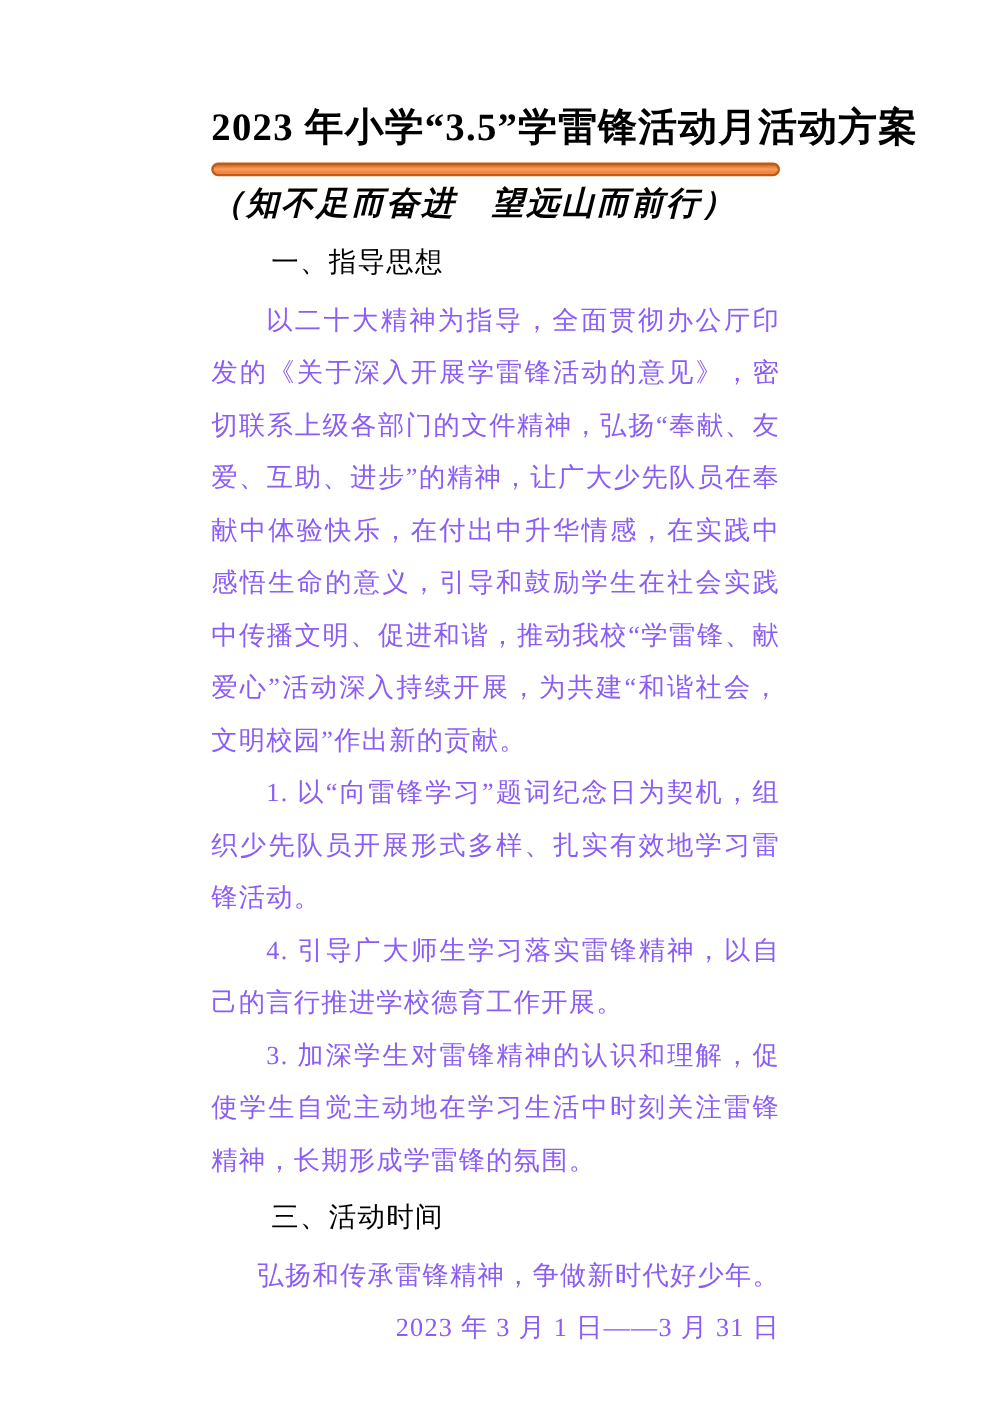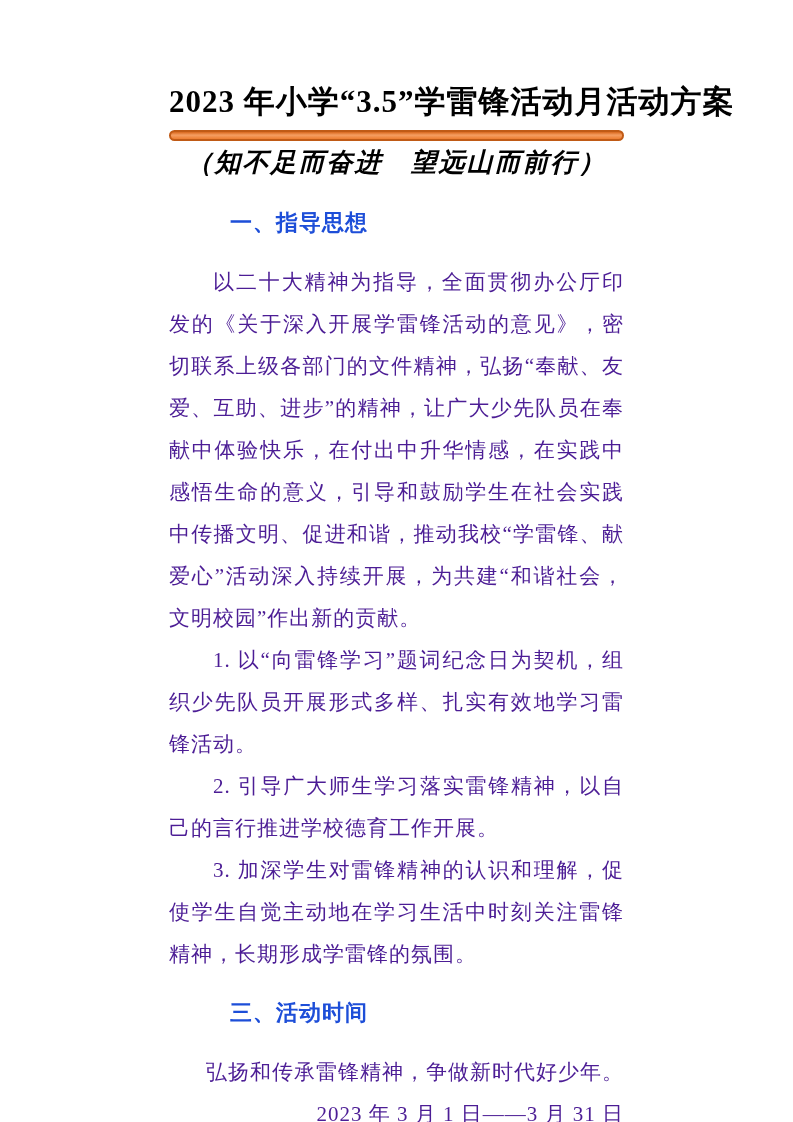--- a/index.html
+++ b/index.html
@@ -34,39 +34,39 @@
     border-radius: 6px;
     background: linear-gradient(to bottom, #d8671c 0%, #f59e62 45%, #ed7d31 100%);
   }
   .doc-subtitle {
     font-family: "Liberation Serif", "DejaVu Serif", serif;
     font-style: italic;
     font-size: 26px;
     font-weight: 600;
     line-height: 44px;
     color: #000000;
-    text-align: center;
+    text-align: left;
     letter-spacing: 2px;
     white-space: nowrap;
   }
   .section-heading {
     font-family: "Liberation Sans", "DejaVu Sans", sans-serif;
     font-size: 22px;
-    font-weight: 700;
+    font-weight: 400;
     line-height: 42px;
-    color: #1d4ed8;
-    margin: 17px;
+    color: #000000;
+    margin: 4px;
     padding-left: 44px;
     letter-spacing: 1px;
   }
   .body-para {
     font-family: "Liberation Serif", "DejaVu Serif", serif;
     font-size: 21px;
     line-height: 42px;
-    color: #4c1d95;
+    color: #8b5cf6;
     margin: 0;
     text-indent: 44px;
     text-align: justify;
     letter-spacing: 1px;
   }
   .body-para.indent-small {
     text-indent: 32px;
     text-align: left;
   }
   .body-para.no-justify {
@@ -84,21 +84,21 @@
 
   <div class="doc-subtitle">（知不足而奋进　望远山而前行）</div>
 
   <div>
     <h2 class="section-heading">一、指导思想</h2>
     <p class="body-para">以二十大精神为指导，全面贯彻办公厅印发的《关于深入开展学雷锋活动的意见》，密切联系上级各部门的文件精神，弘扬“奉献、友爱、互助、进步”的精神，让广大少先队员在奉献中体验快乐，在付出中升华情感，在实践中感悟生命的意义，引导和鼓励学生在社会实践中传播文明、促进和谐，推动我校“学雷锋、献爱心”活动深入持续开展，为共建“和谐社会，文明校园”作出新的贡献。</p>
   </div>
 
   <div>
     <p class="body-para">1. 以“向雷锋学习”题词纪念日为契机，组织少先队员开展形式多样、扎实有效地学习雷锋活动。</p>
-    <p class="body-para">2. 引导广大师生学习落实雷锋精神，以自己的言行推进学校德育工作开展。</p>
+    <p class="body-para">4. 引导广大师生学习落实雷锋精神，以自己的言行推进学校德育工作开展。</p>
     <p class="body-para">3. 加深学生对雷锋精神的认识和理解，促使学生自觉主动地在学习生活中时刻关注雷锋精神，长期形成学雷锋的氛围。</p>
   </div>
 
   <div>
     <h2 class="section-heading">三、活动时间</h2>
     <p class="body-para indent-small no-justify">弘扬和传承雷锋精神，争做新时代好少年。</p>
   </div>
 
   <div>
     <p class="body-para no-justify">2023 年 3 月 1 日——3 月 31 日</p>

